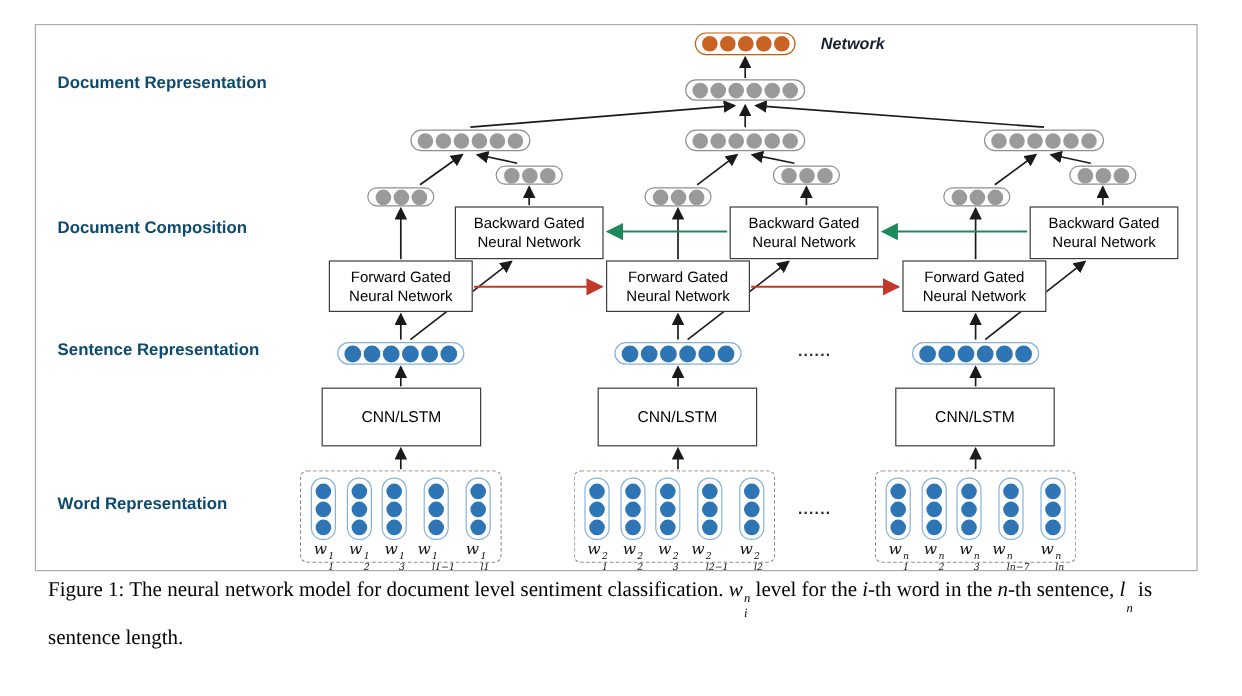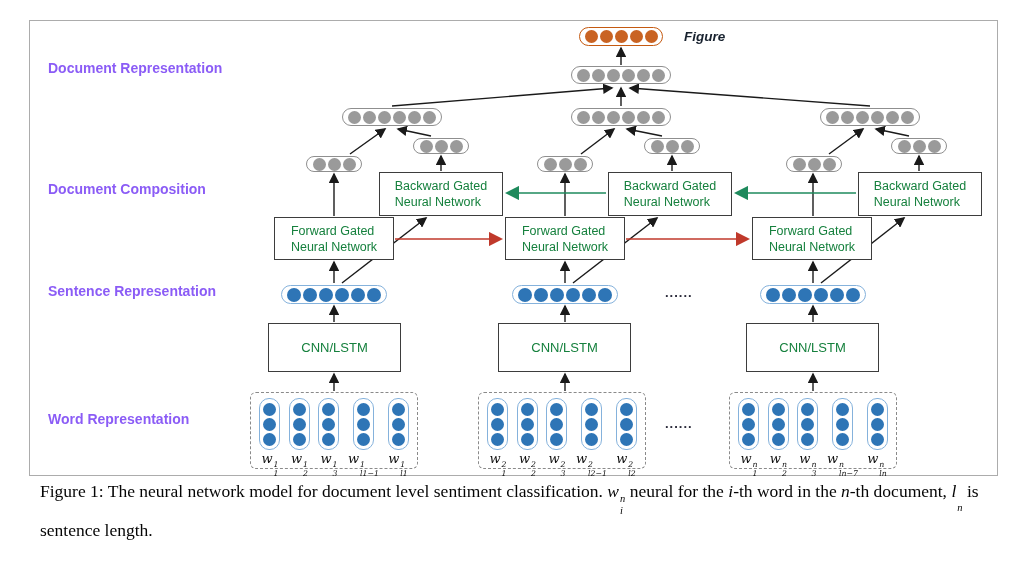--- a/index.html
+++ b/index.html
@@ -12,37 +12,37 @@
   body{margin:0;background:#fff;}
   .stage{position:relative;width:1035px;height:580px;background:#fff;
          font-family:"Liberation Sans",sans-serif;overflow:hidden;}
   .frame{position:absolute;left:29px;top:20px;width:969px;height:456px;
          border:1.5px solid #ACACAC;background:#fff;}
   .arrows{position:absolute;left:0;top:0;width:1035px;height:580px;pointer-events:none;}
   .lb{stroke:var(--line);stroke-width:1.4;}
   .lr{stroke:var(--red);stroke-width:1.7;}
   .lg{stroke:var(--green);stroke-width:1.7;}
 
-  .layer-label{position:absolute;font-weight:bold;font-size:14px;color:#8b5cf6;white-space:nowrap;}
+  .layer-label{position:absolute;font-weight:bold;font-size:14px;color:#0c4a6e;white-space:nowrap;}
 
   .pill{position:absolute;display:flex;align-items:center;justify-content:center;
         gap:2px;background:#fff;border-radius:10px;}
   .pill .dot{width:13px;height:13px;border-radius:50%;flex:0 0 auto;}
   .pill-gray{border:1.5px solid var(--grayborder);}
   .pill-gray .dot{background:var(--gray);}
   .pill-orange{border:1.5px solid var(--orange);}
   .pill-orange .dot{background:var(--orangefill);}
   .pill-blue{border:1.5px solid var(--blueborder);}
   .pill-blue .dot{background:var(--blue);width:14px;height:14px;}
 
   .softmax-label{position:absolute;font-style:italic;font-weight:600;font-size:13.5px;color:#17212E;}
 
   .box{position:absolute;background:#fff;border:1.5px solid #3D3D3D;
-       display:flex;align-items:center;justify-content:center;
-       font-size:12.5px;line-height:16px;color:#15803d;white-space:pre-line;}
+       display:flex;align-items:center;justify-content:center;text-align:center;
+       font-size:12.5px;line-height:16px;color:#000000;white-space:pre-line;}
   .cnnbox{font-size:13px;}
 
   .ellipsis{position:absolute;font-weight:bold;font-size:13px;letter-spacing:1px;color:#2A2A3A;}
 
   .wgroup{position:absolute;width:168px;height:77px;border:1.6px dashed #8A8A8A;border-radius:6px;
           display:flex;justify-content:space-evenly;align-items:flex-start;padding-top:5px;background:#fff;}
   .wcell{display:flex;flex-direction:column;align-items:center;}
   .wpill{width:21px;height:52px;border:1.5px solid var(--blueborder);border-radius:10px;
          display:flex;flex-direction:column;align-items:center;justify-content:center;gap:2px;background:#fff;}
   .wpill .dot{width:13px;height:13px;border-radius:50%;background:var(--blue);flex:0 0 auto;}
@@ -126,21 +126,21 @@
   <div class="layer-label" style="left:48px;top:181px;">Document Composition</div>
   <div class="layer-label" style="left:48px;top:411px;">Word Representation</div>
 
   <div class="pill pill-orange" style="left:579px;top:27px;width:84px;height:19px;">
       <span class="dot"></span>
       <span class="dot"></span>
       <span class="dot"></span>
       <span class="dot"></span>
       <span class="dot"></span>
     </div>
-  <div class="softmax-label" style="left:684px;top:29px;">Figure</div>
+  <div class="softmax-label" style="left:684px;top:29px;">Network</div>
   <div class="pill pill-gray" style="left:571px;top:66px;width:100px;height:18px;">
       <span class="dot"></span>
       <span class="dot"></span>
       <span class="dot"></span>
       <span class="dot"></span>
       <span class="dot"></span>
       <span class="dot"></span>
     </div>
 
   <div class="pill pill-gray" style="left:342px;top:108px;width:100px;height:18px;">
@@ -411,18 +411,18 @@
         <div class="wlabel"><span class="msupsub"><span class="mbase">w</span><span class="mstack">
               <span class="msup">n</span>
               <span class="msub">ln</span>
             </span></span></div>
       </div>
   </div>
 
   <div class="caption"><span class="mt">Figure 1: The neural network model for document level sentiment classification. </span><span class="msupsub"><span class="mbase">w</span><span class="mstack">
           <span class="msup">n</span>
           <span class="msub">i</span>
-        </span></span><span class="mt"> neural for the </span><span class="mi">i</span><span class="mt">-th word in the </span><span class="mi">n</span><span class="mt">-th document, </span><span class="msupsub"><span class="mbase">l</span><span class="mstack">
+        </span></span><span class="mt"> level for the </span><span class="mi">i</span><span class="mt">-th word in the </span><span class="mi">n</span><span class="mt">-th sentence, </span><span class="msupsub"><span class="mbase">l</span><span class="mstack">
           <span class="msup"></span>
           <span class="msub">n</span>
         </span></span><span class="mt"> is sentence length.</span></div>
 
 </div>
 
 </body></html>

